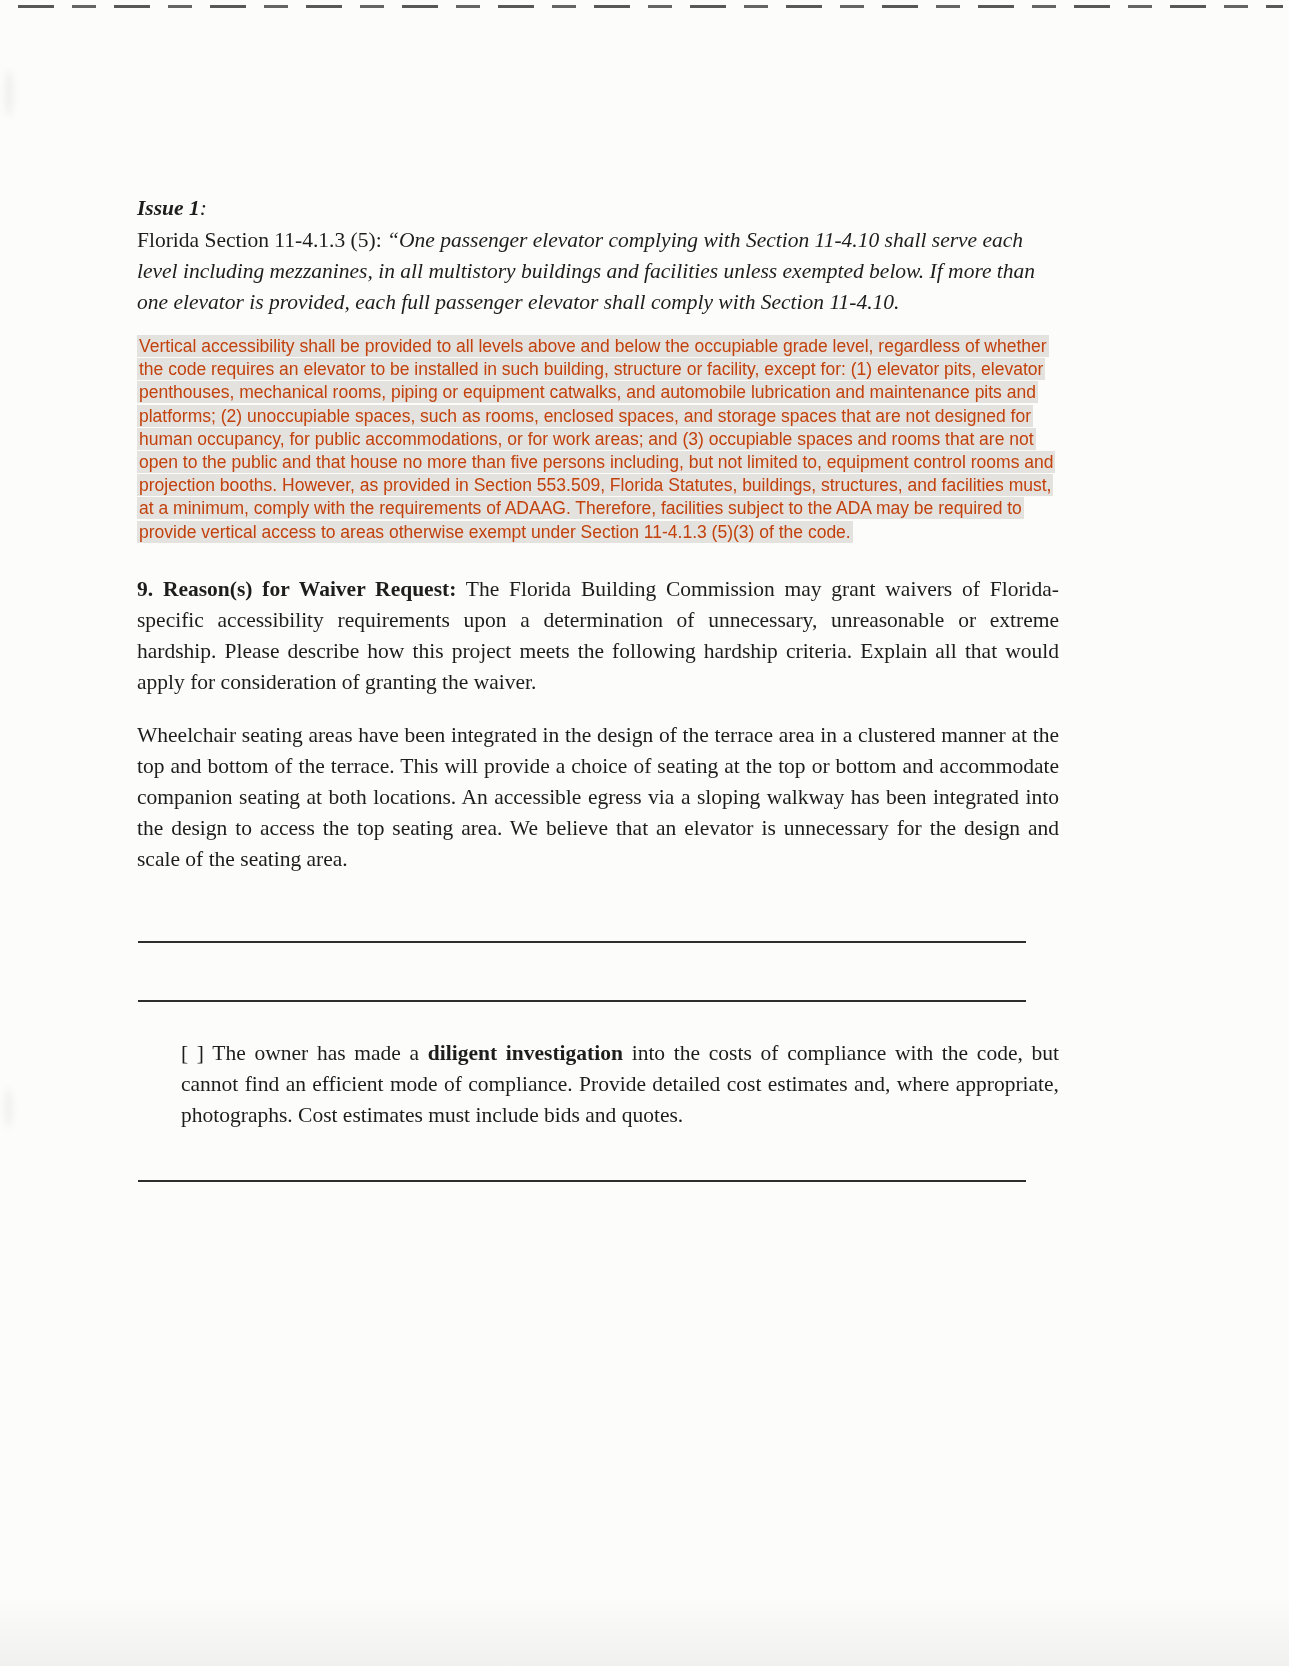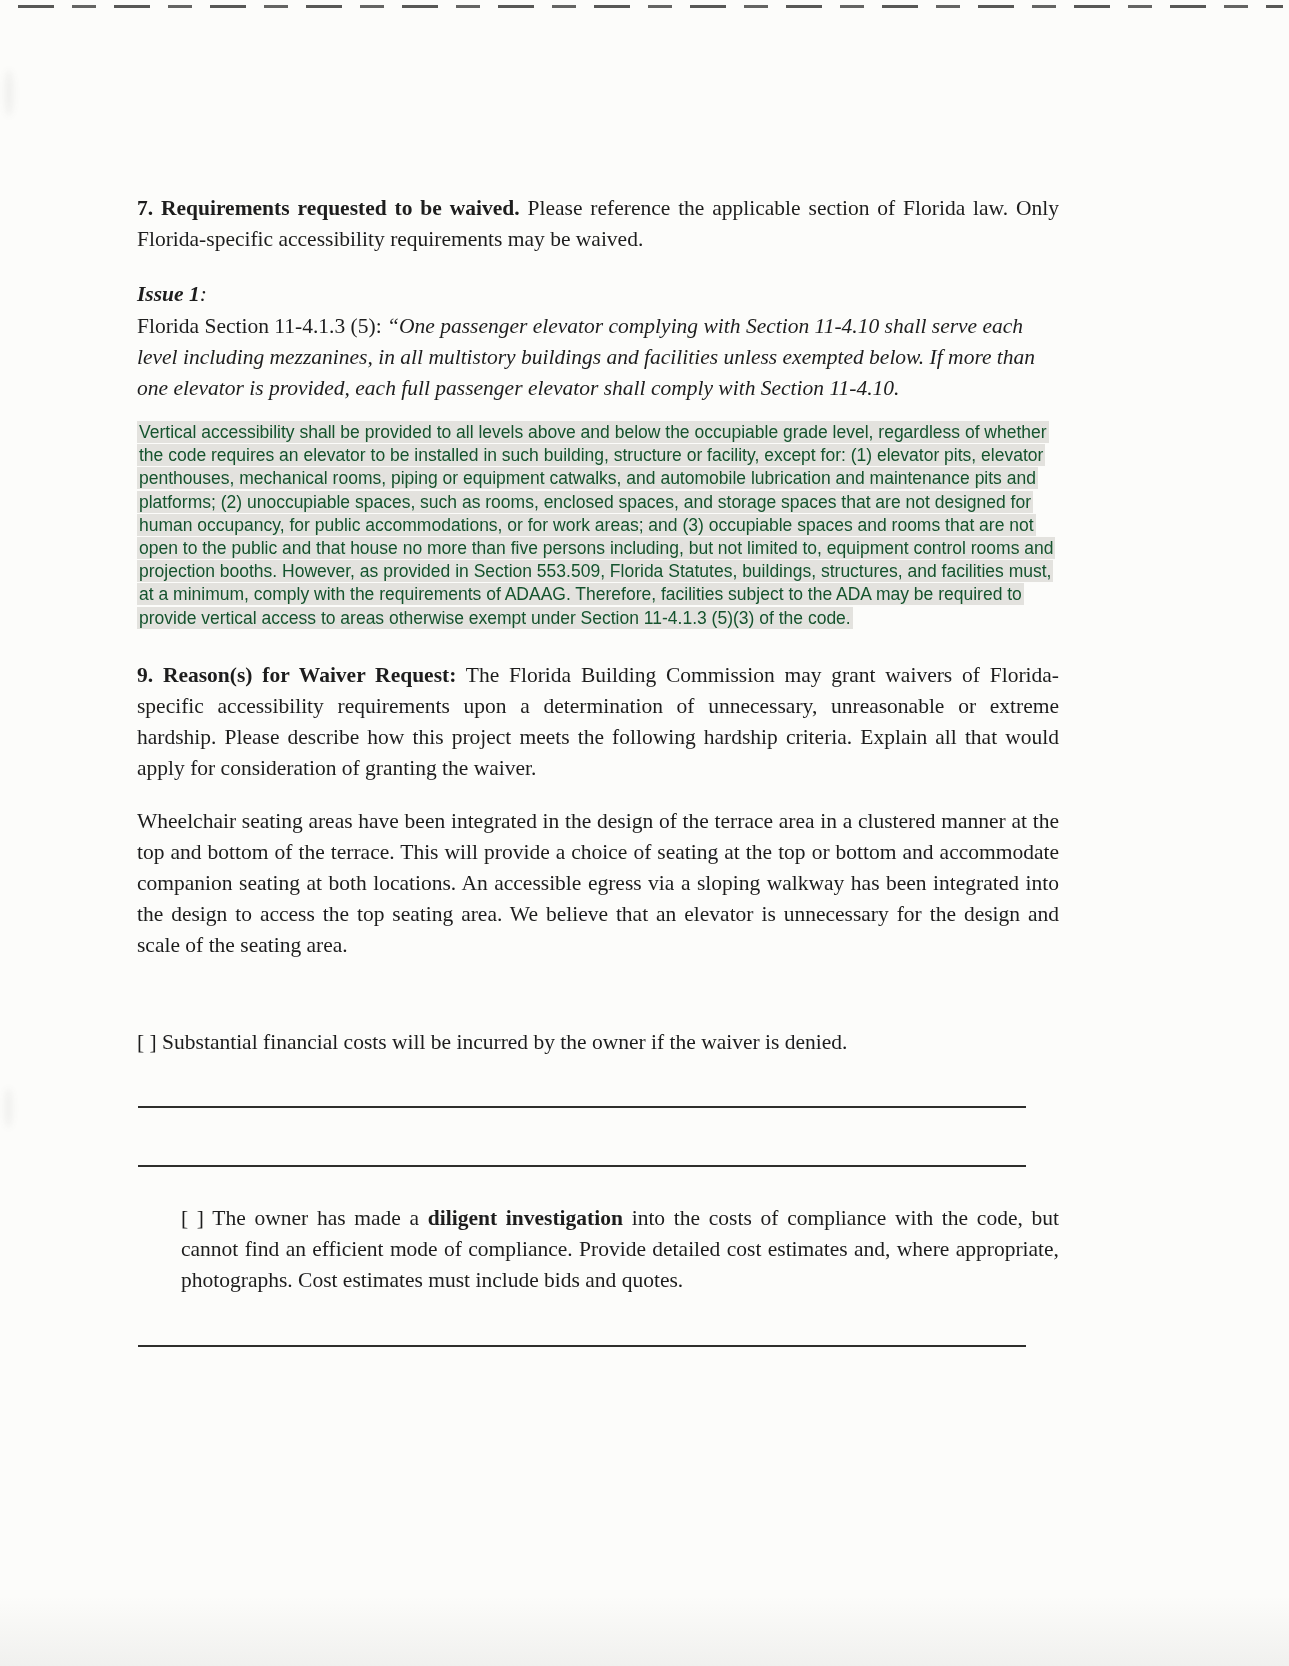--- a/index.html
+++ b/index.html
@@ -50,21 +50,21 @@
   .justify { text-align: justify; }
   .b { font-weight: bold; }
   .sec7 { margin-bottom: 24px; }
   .issue-label { margin-bottom: 1px; font-style: italic; }
   .citation { line-height: 30px; margin-bottom: 17px; font-family: Liberation Serif, serif; }
   .citation em { font-style: italic; }
   .code-block {
     font-family: "Liberation Sans", "DejaVu Sans", sans-serif;
     font-size: 17.5px;
     line-height: 23.2px;
-    color: #14532d;
+    color: #c2410c;
     margin-bottom: 30px;
     text-align: left;
   }
   .code-block .hl {
     background: var(--highlight, #e3e2de);
     box-decoration-break: clone;
     -webkit-box-decoration-break: clone;
     padding: 1px 2px;
   }
   .sec8 { margin-bottom: 22px; }
@@ -85,36 +85,33 @@
 <body>
 
 <div class="page">
 
   <div class="scan-edge"></div>
   <div class="smudge s1"></div>
   <div class="smudge s2"></div>
 
   <div class="content">
 
-    <p class="para justify sec7"><span class="b">7. Requirements requested to be waived.</span>
-      <span>Please reference the applicable section of Florida law. Only Florida-specific accessibility requirements may be waived.</span></p>
 
     <p class="para issue-label"><span class="b">Issue 1</span><span>:</span></p>
 
     <p class="para citation"><span>Florida Section 11-4.1.3 (5): </span><em>“One passenger elevator complying with Section 11-4.10 shall serve each level including mezzanines, in all multistory buildings and facilities unless exempted below. If more than one elevator is provided, each full passenger elevator shall comply with Section 11-4.10.</em></p>
 
     <p class="code-block"><span class="hl">Vertical accessibility shall be provided to all levels above and below the occupiable grade level, regardless of whether the code requires an elevator to be installed in such building, structure or facility, except for: (1) elevator pits, elevator penthouses, mechanical rooms, piping or equipment catwalks, and automobile lubrication and maintenance pits and platforms; (2) unoccupiable spaces, such as rooms, enclosed spaces, and storage spaces that are not designed for human occupancy, for public accommodations, or for work areas; and (3) occupiable spaces and rooms that are not open to the public and that house no more than five persons including, but not limited to, equipment control rooms and projection booths. However, as provided in Section 553.509, Florida Statutes, buildings, structures, and facilities must, at a minimum, comply with the requirements of ADAAG. Therefore, facilities subject to the ADA may be required to provide vertical access to areas otherwise exempt under Section 11-4.1.3 (5)(3) of the code.</span></p>
 
     <p class="para justify sec8"><span class="b">9. Reason(s) for Waiver Request:</span>
       <span>The Florida Building Commission may grant waivers of Florida-specific accessibility requirements upon a determination of unnecessary, unreasonable or extreme hardship. Please describe how this project meets the following hardship criteria. Explain all that would apply for consideration of granting the waiver.</span></p>
 
 
     <p class="para justify resp"><span>Wheelchair seating areas have been integrated in the design of the terrace area in a clustered manner at the top and bottom of the terrace. This will provide a choice of seating at the top or bottom and accommodate companion seating at both locations. An accessible egress via a sloping walkway has been integrated into the design to access the top seating area. We believe that an elevator is unnecessary for the design and scale of the seating area.</span></p>
 
-    <p class="para cb2"><span>[ ] </span><span>Substantial financial costs will be incurred by the owner if the waiver is denied.</span></p>
 
     <hr class="rule r1">
     <hr class="rule r2">
 
     <p class="para justify cb3"><span>[ ] </span><span>The owner has made a </span><span class="b">diligent investigation</span><span> into the costs of compliance with the code, but cannot find an efficient mode of compliance. Provide detailed cost estimates and, where appropriate, photographs. Cost estimates must include bids and quotes.</span></p>
 
     <hr class="rule r3">
 
   </div>
 

